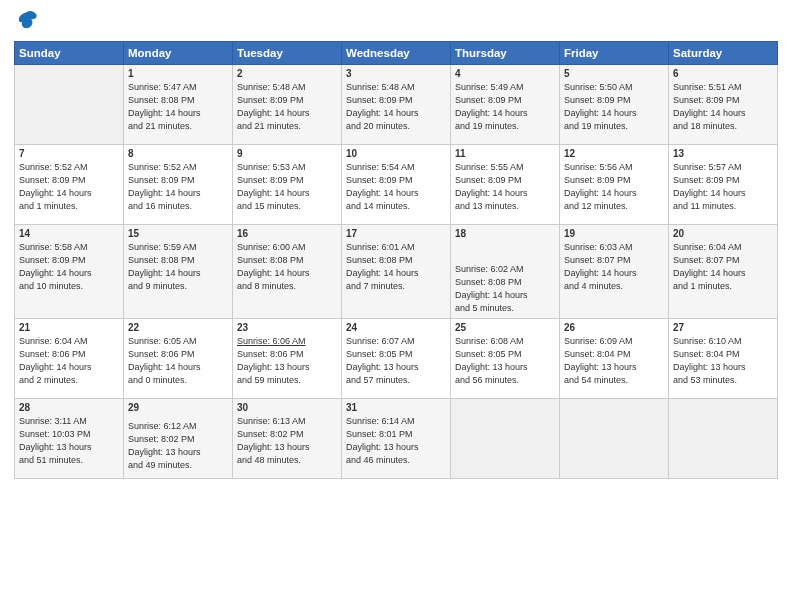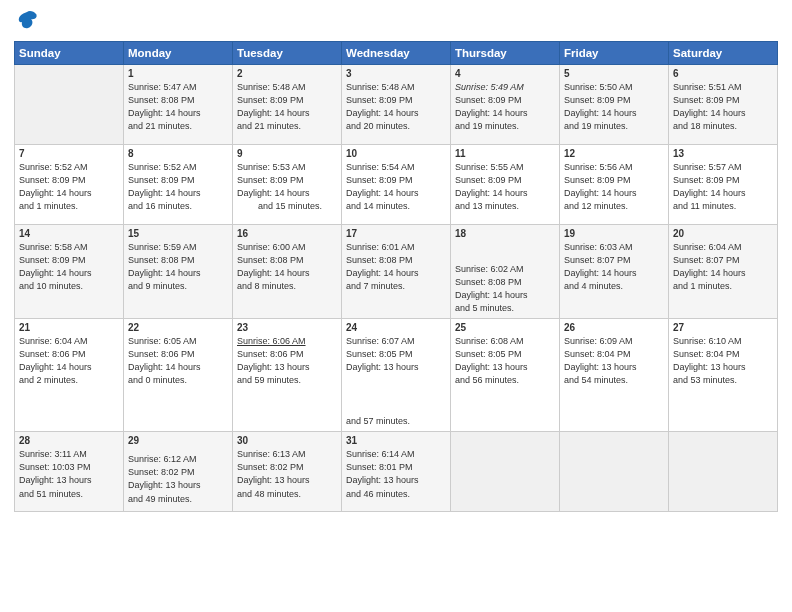--- a/index.html
+++ b/index.html
@@ -156,21 +156,21 @@
             <div class="cell-content">
               <span style="display: block;">Sunrise: 5:48 AM</span>
               <span style="display: block;">Sunset: 8:09 PM</span>
               <span style="display: block;">Daylight: 14 hours</span>
               <span style="display: block;">and 20 minutes.</span>
             </div>
           </td>
           <td>
             <span class="day-number">4</span>
             <div class="cell-content">
-              <span style="display: block; font-style: italic;">Sunrise: 5:49 AM</span>
+              <span style="display: block;">Sunrise: 5:49 AM</span>
               <span style="display: block;">Sunset: 8:09 PM</span>
               <span style="display: block;">Daylight: 14 hours</span>
               <span style="display: block;">and 19 minutes.</span>
             </div>
           </td>
           <td>
             <span class="day-number">5</span>
             <div class="cell-content">
               <span style="display: block;">Sunrise: 5:50 AM</span>
               <span style="display: block;">Sunset: 8:09 PM</span>
@@ -206,21 +206,21 @@
               <span style="display: block;">Daylight: 14 hours</span>
               <span style="display: block;">and 16 minutes.</span>
             </div>
           </td>
           <td>
             <span class="day-number">9</span>
             <div class="cell-content">
               <span style="display: block;">Sunrise: 5:53 AM</span>
               <span style="display: block;">Sunset: 8:09 PM</span>
               <span style="display: block;">Daylight: 14 hours</span>
-              <span style="display: block; margin-left: 21px;">and 15 minutes.</span>
+              <span style="display: block;">and 15 minutes.</span>
             </div>
           </td>
           <td>
             <span class="day-number">10</span>
             <div class="cell-content">
               <span style="display: block;">Sunrise: 5:54 AM</span>
               <span style="display: block;">Sunset: 8:09 PM</span>
               <span style="display: block;">Daylight: 14 hours</span>
               <span style="display: block;">and 14 minutes.</span>
             </div>
@@ -345,21 +345,21 @@
               <span style="display: block;">Daylight: 13 hours</span>
               <span style="display: block;">and 59 minutes.</span>
             </div>
           </td>
           <td>
             <span class="day-number">24</span>
             <div class="cell-content">
               <span style="display: block;">Sunrise: 6:07 AM</span>
               <span style="display: block;">Sunset: 8:05 PM</span>
               <span style="display: block;">Daylight: 13 hours</span>
-              <span style="display: block; margin-top: 41px;">and 57 minutes.</span>
+              <span style="display: block;">and 57 minutes.</span>
             </div>
           </td>
           <td>
             <span class="day-number">25</span>
             <div class="cell-content">
               <span style="display: block;">Sunrise: 6:08 AM</span>
               <span style="display: block;">Sunset: 8:05 PM</span>
               <span style="display: block;">Daylight: 13 hours</span>
               <span style="display: block;">and 56 minutes.</span>
             </div>

